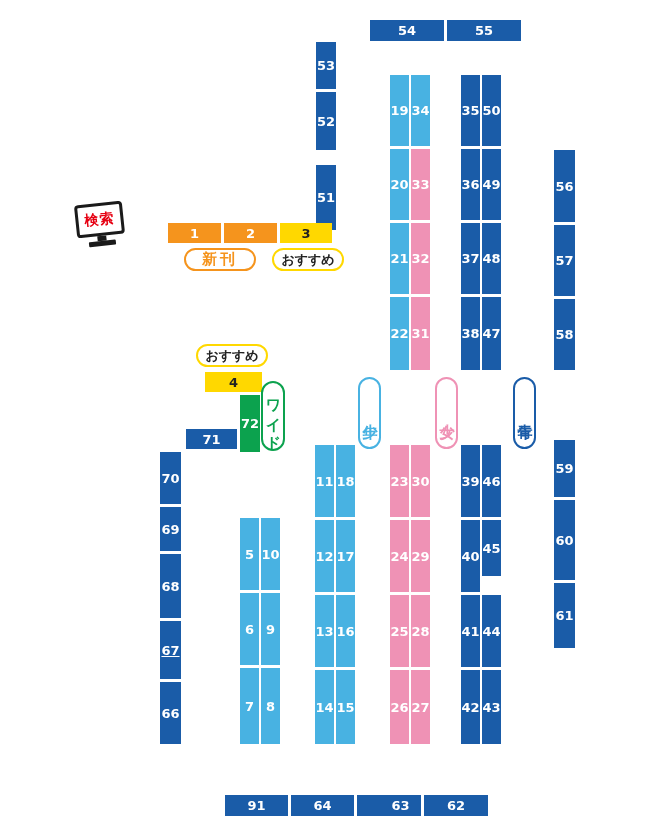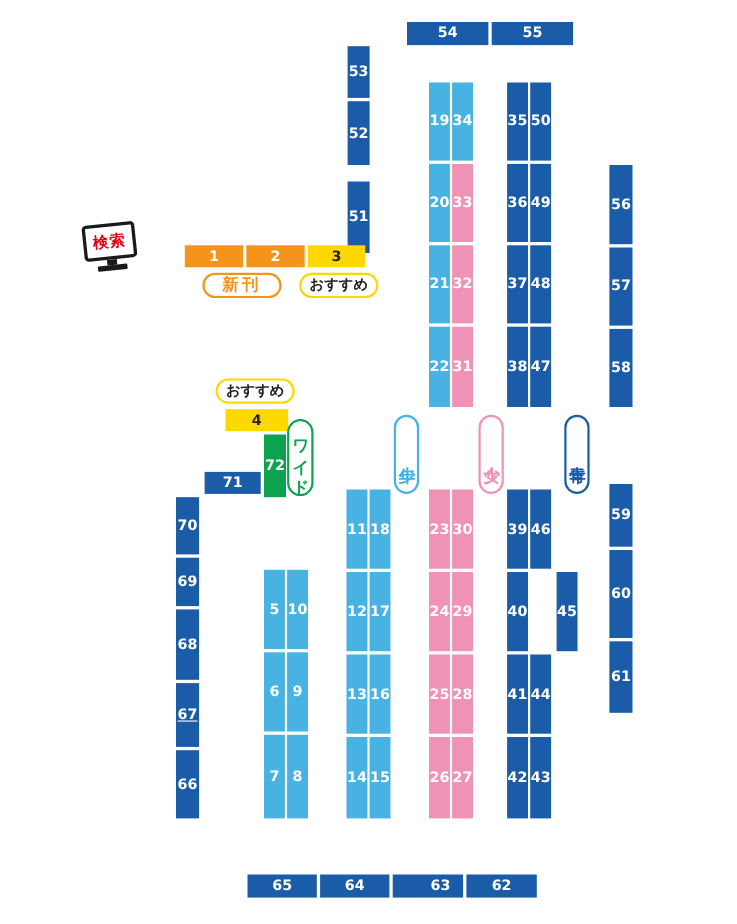--- a/index.html
+++ b/index.html
@@ -98,30 +98,30 @@
     <div class="shelf" data-name="shelf-38" style="left: 461px; top: 297px; width: 19px; height: 73px; background: rgb(26, 92, 168); color: rgb(255, 255, 255);">38</div>
     <div class="shelf" data-name="shelf-50" style="left: 482px; top: 75px; width: 19px; height: 71px; background: rgb(26, 92, 168); color: rgb(255, 255, 255);">50</div>
     <div class="shelf" data-name="shelf-49" style="left: 482px; top: 149px; width: 19px; height: 71px; background: rgb(26, 92, 168); color: rgb(255, 255, 255);">49</div>
     <div class="shelf" data-name="shelf-48" style="left: 482px; top: 223px; width: 19px; height: 71px; background: rgb(26, 92, 168); color: rgb(255, 255, 255);">48</div>
     <div class="shelf" data-name="shelf-47" style="left: 482px; top: 297px; width: 19px; height: 73px; background: rgb(26, 92, 168); color: rgb(255, 255, 255);">47</div>
     <div class="shelf" data-name="shelf-39" style="left: 461px; top: 445px; width: 19px; height: 72px; background: rgb(26, 92, 168); color: rgb(255, 255, 255);">39</div>
     <div class="shelf" data-name="shelf-40" style="left: 461px; top: 520px; width: 19px; height: 72px; background: rgb(26, 92, 168); color: rgb(255, 255, 255);">40</div>
     <div class="shelf" data-name="shelf-41" style="left: 461px; top: 595px; width: 19px; height: 72px; background: rgb(26, 92, 168); color: rgb(255, 255, 255);">41</div>
     <div class="shelf" data-name="shelf-42" style="left: 461px; top: 670px; width: 19px; height: 74px; background: rgb(26, 92, 168); color: rgb(255, 255, 255);">42</div>
     <div class="shelf" data-name="shelf-46" style="left: 482px; top: 445px; width: 19px; height: 72px; background: rgb(26, 92, 168); color: rgb(255, 255, 255);">46</div>
-    <div class="shelf" data-name="shelf-45" style="left: 482px; top: 520px; width: 19px; height: 72px; background: rgb(26, 92, 168); color: rgb(255, 255, 255); margin-left: 24px;">45</div>
+    <div class="shelf" data-name="shelf-45" style="left: 482px; top: 520px; width: 19px; height: 56px; background: rgb(26, 92, 168); color: rgb(255, 255, 255);">45</div>
     <div class="shelf" data-name="shelf-44" style="left: 482px; top: 595px; width: 19px; height: 72px; background: rgb(26, 92, 168); color: rgb(255, 255, 255);">44</div>
     <div class="shelf" data-name="shelf-43" style="left: 482px; top: 670px; width: 19px; height: 74px; background: rgb(26, 92, 168); color: rgb(255, 255, 255);">43</div>
     <div class="shelf" data-name="shelf-56" style="left: 554px; top: 150px; width: 21px; height: 72px; background: rgb(26, 92, 168); color: rgb(255, 255, 255);">56</div>
     <div class="shelf" data-name="shelf-57" style="left: 554px; top: 225px; width: 21px; height: 71px; background: rgb(26, 92, 168); color: rgb(255, 255, 255);">57</div>
     <div class="shelf" data-name="shelf-58" style="left: 554px; top: 299px; width: 21px; height: 71px; background: rgb(26, 92, 168); color: rgb(255, 255, 255);">58</div>
     <div class="shelf" data-name="shelf-59" style="left: 554px; top: 440px; width: 21px; height: 57px; background: rgb(26, 92, 168); color: rgb(255, 255, 255);">59</div>
     <div class="shelf" data-name="shelf-60" style="left: 554px; top: 500px; width: 21px; height: 80px; background: rgb(26, 92, 168); color: rgb(255, 255, 255);">60</div>
     <div class="shelf" data-name="shelf-61" style="left: 554px; top: 583px; width: 21px; height: 65px; background: rgb(26, 92, 168); color: rgb(255, 255, 255);">61</div>
-    <div class="shelf" data-name="shelf-65" style="left: 225px; top: 795px; width: 63px; height: 21px; background: rgb(26, 92, 168); color: rgb(255, 255, 255);">65</div>
+    <div class="shelf" data-name="shelf-65" style="left: 225px; top: 795px; width: 63px; height: 21px; background: rgb(26, 92, 168); color: rgb(255, 255, 255);">91</div>
     <div class="shelf" data-name="shelf-64" style="left: 291px; top: 795px; width: 63px; height: 21px; background: rgb(26, 92, 168); color: rgb(255, 255, 255);">64</div>
     <div class="shelf" data-name="shelf-63" style="left: 357px; top: 795px; width: 64px; height: 21px; background: rgb(26, 92, 168); color: rgb(255, 255, 255); padding-left: 23px;">63</div>
     <div class="shelf" data-name="shelf-62" style="left: 424px; top: 795px; width: 64px; height: 21px; background: rgb(26, 92, 168); color: rgb(255, 255, 255);">62</div>
     <div class="pill" data-name="label-pill-shinkan" style="left: 184px; top: 248px; width: 72px; height: 23px; border-color: rgb(245, 148, 29); color: rgb(245, 148, 29);">新刊</div>
     <div class="pill" data-name="label-pill-osusume-top" style="left: 272px; top: 248px; width: 72px; height: 23px; border-color: rgb(255, 216, 0); color: rgb(34, 34, 34);">おすすめ</div>
     <div class="pill" data-name="label-pill-osusume-mid" style="left: 196px; top: 344px; width: 72px; height: 23px; border-color: rgb(255, 216, 0); color: rgb(34, 34, 34);">おすすめ</div>
     <div class="pill vertical" data-name="label-pill-wide" style="left: 261px; top: 381px; width: 24px; height: 70px; border-color: rgb(12, 162, 78); color: rgb(12, 162, 78);">ワイド</div>
     <div class="pill vertical" data-name="label-pill-shonen" style="left: 358px; top: 377px; width: 23px; height: 72px; border-color: rgb(72, 178, 226); color: rgb(72, 178, 226);">少年</div>
     <div class="pill vertical" data-name="label-pill-shojo" style="left: 435px; top: 377px; width: 23px; height: 72px; border-color: rgb(239, 146, 181); color: rgb(239, 146, 181);">少女</div>
     <div class="pill vertical" data-name="label-pill-seinen" style="left: 513px; top: 377px; width: 23px; height: 72px; border-color: rgb(26, 92, 168); color: rgb(26, 92, 168);">青年</div>

